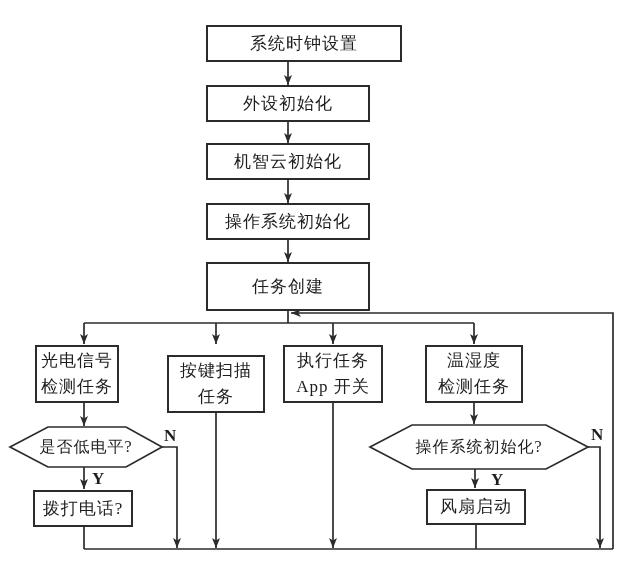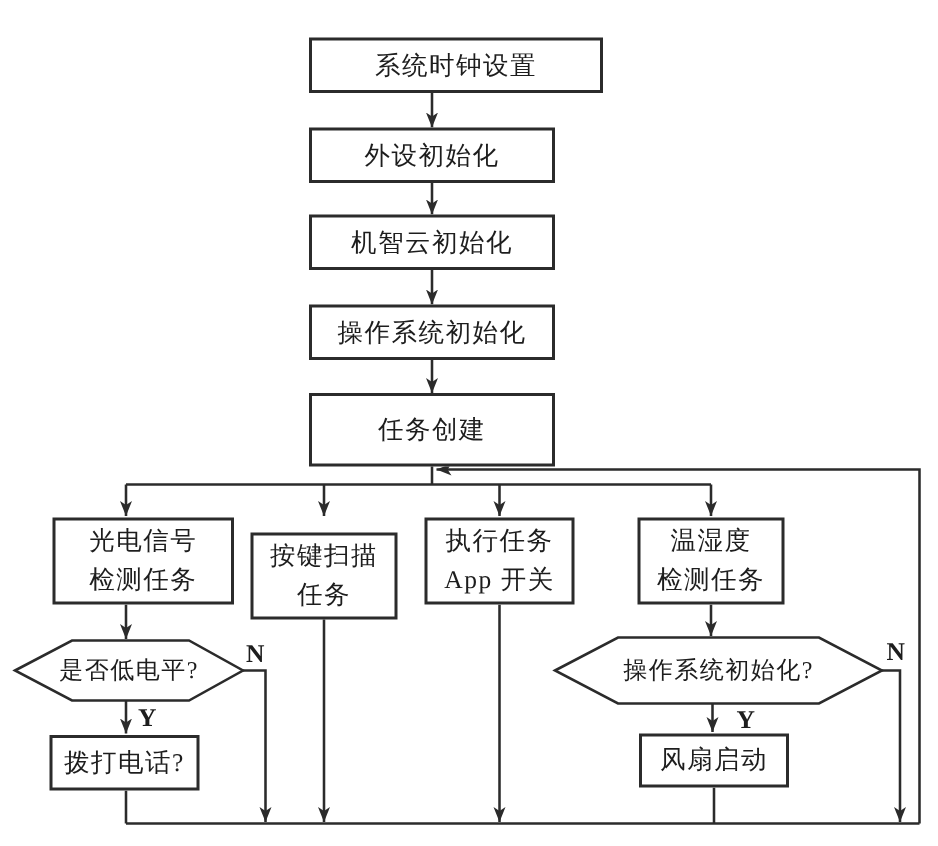--- a/index.html
+++ b/index.html
@@ -103,21 +103,21 @@
     <polygon points="10,447 48,427 126,427 162,447 126,467 48,467" fill="#ffffff" stroke="#2b2b2b" stroke-width="1.7"></polygon>
     <polygon points="370,447 412,425 546,425 588,447 546,469 412,469" fill="#ffffff" stroke="#2b2b2b" stroke-width="1.7"></polygon>
   </svg>
 
   <div class="node" style="left:206px; top:25px;  width:196px; height:37px;">系统时钟设置</div>
   <div class="node" style="left:206px; top:85px;  width:164px; height:37px;">外设初始化</div>
   <div class="node" style="left:206px; top:143px; width:164px; height:37px;">机智云初始化</div>
   <div class="node" style="left:206px; top:203px; width:164px; height:37px;">操作系统初始化</div>
   <div class="node" style="left:206px; top:262px; width:164px; height:49px;">任务创建</div>
 
-  <div class="node" style="left:35px;  top:345px; width:121px;  height:58px;">
+  <div class="node" style="left:35px;  top:345px; width:84px;  height:58px;">
     <span>光电信号</span>
     <span>检测任务</span>
   </div>
   <div class="node" style="left:167px; top:345px; width:98px;  height:58px;margin-top:10px;">
     <span>按键扫描</span>
     <span>任务</span>
   </div>
   <div class="node" style="left:283px; top:345px; width:100px; height:58px;">
     <span>执行任务</span>
     <span>App 开关</span>

